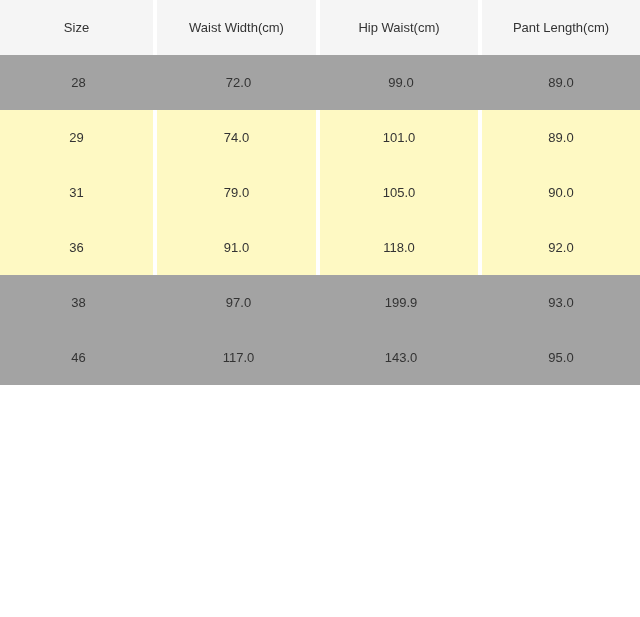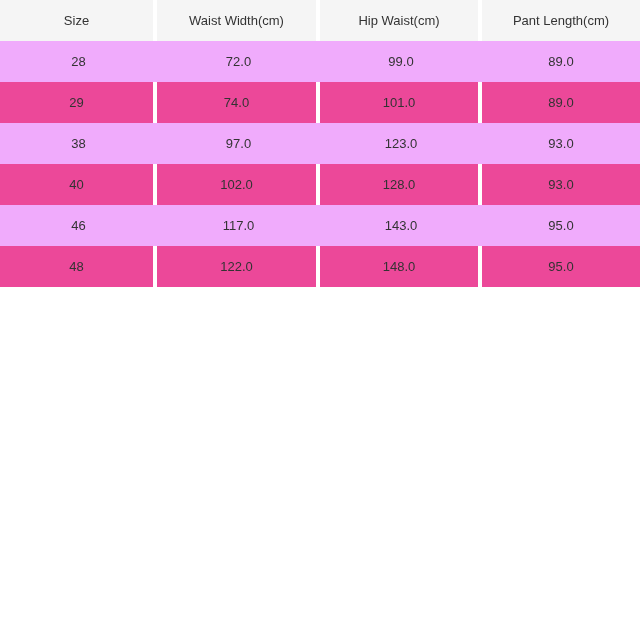--- a/index.html
+++ b/index.html
@@ -25,21 +25,21 @@
   
   .col-size   { width: 157px; }
   .col-waist  { width: 163px; }
   .col-hip    { width: 162px; }
   .col-length { width: 158px; }
 
   .size-table th,
   .size-table td {
     height: 41px;
     line-height: 41px;
-    padding: 0;
+    padding: 7px;
     margin: 0;
     text-align: center;
     vertical-align: middle;
     font-size: 13px;
     font-weight: 400;
     color: #333333;
     white-space: nowrap;
     overflow: hidden;
   }
 
@@ -49,25 +49,25 @@
     color: #333333;
     font-weight: 400;
     border-right: 4px solid #ffffff;
   }
   .size-table thead th:last-child {
     border-right: 0;
   }
 
   
   .row-white td {
-    background: #f0abfc;
+    background: #a3a3a3;
     border-right: 0;
   }
   .row-grey td {
-    background: #ec4899;
+    background: #fef9c3;
     border-right: 4px solid #ffffff;
   }
   .row-grey td:last-child {
     border-right: 0;
   }
 
   
   .size-table thead tr {
     border-bottom: 0;
   }
@@ -96,38 +96,38 @@
         <td>72.0</td>
         <td>99.0</td>
         <td>89.0</td>
       </tr>
       <tr class="row-grey">
         <td>29</td>
         <td>74.0</td>
         <td>101.0</td>
         <td>89.0</td>
       </tr>
+      <tr class="row-grey">
+        <td>31</td>
+        <td>79.0</td>
+        <td>105.0</td>
+        <td>90.0</td>
+      </tr>
+      <tr class="row-grey">
+        <td>36</td>
+        <td>91.0</td>
+        <td>118.0</td>
+        <td>92.0</td>
+      </tr>
       <tr class="row-white">
         <td>38</td>
         <td>97.0</td>
-        <td>123.0</td>
-        <td>93.0</td>
-      </tr>
-      <tr class="row-grey">
-        <td>40</td>
-        <td>102.0</td>
-        <td>128.0</td>
+        <td>199.9</td>
         <td>93.0</td>
       </tr>
       <tr class="row-white">
         <td>46</td>
         <td>117.0</td>
         <td>143.0</td>
         <td>95.0</td>
       </tr>
-      <tr class="row-grey">
-        <td>48</td>
-        <td>122.0</td>
-        <td>148.0</td>
-        <td>95.0</td>
-      </tr>
     </tbody>
 </table>
 
 </body></html>

